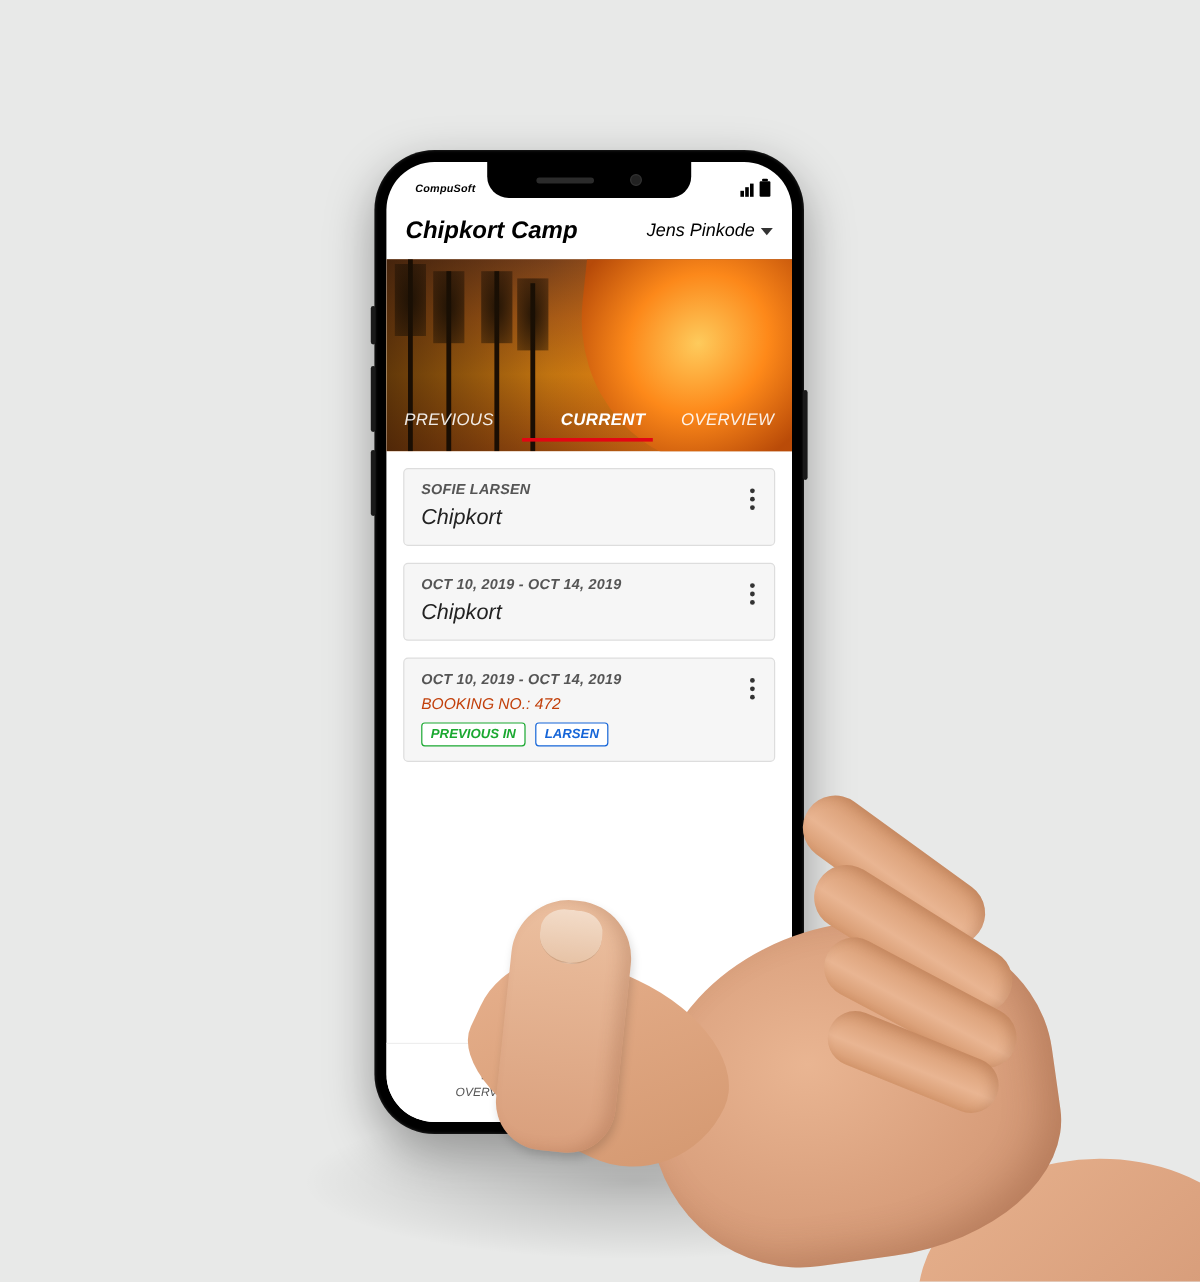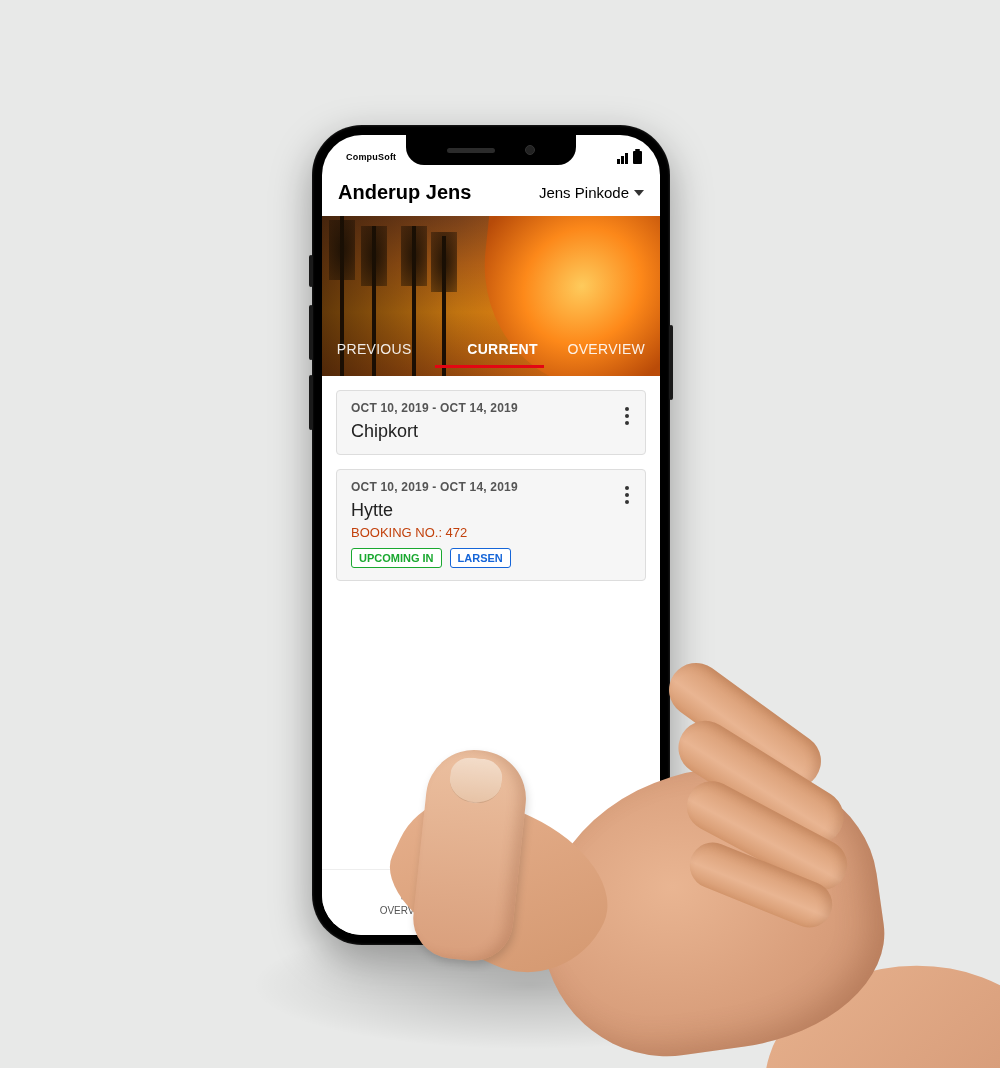--- a/index.html
+++ b/index.html
@@ -32,20 +32,21 @@
   .side-btn.b2 { left: -3px; top: 180px; width: 4px; height: 55px; }
   .side-btn.b3 { left: -3px; top: 250px; width: 4px; height: 55px; }
   .side-btn.b4 { right: -3px; top: 200px; width: 4px; height: 75px; }
   .screen {
     position: relative;
     width: 100%;
     height: 100%;
     background: #fff;
     border-radius: 40px;
     overflow: hidden;
+    font-style: italic;
   }
   .notch {
     position: absolute;
     top: 0;
     left: 50%;
     transform: translateX(-50%);
     width: 170px;
     height: 30px;
     background: #000;
     border-radius: 0 0 18px 18px;
@@ -260,21 +261,21 @@
         <span class="signal">
             <i></i>
             <i></i>
             <i></i>
           </span>
         <span class="battery"></span>
       </div>
     </div>
 
     <div class="app-header">
-      <div class="app-title">Anderup Jens</div>
+      <div class="app-title">Chipkort Camp</div>
       <div class="user-select">
         <span>Jens Pinkode</span>
         <span class="tri-down"></span>
       </div>
     </div>
 
     <div class="hero">
       <div class="tree t1"></div>
         <div class="tree t2"></div>
         <div class="tree t3"></div>
@@ -282,42 +283,50 @@
       <div class="tent"></div>
       <div class="tabs">
         <div class="tab">PREVIOUS</div>
         <div class="tab active">CURRENT</div>
         <div class="tab">OVERVIEW</div>
       </div>
     </div>
 
     <div class="content">
 
+      <div class="card">
+        <div class="more-dots">
+            <i></i>
+            <i></i>
+            <i></i>
+          </div>
+        <div class="card-top">SOFIE LARSEN</div>
+        <div class="card-title">Chipkort</div>
+      </div>
 
       <div class="card">
         <div class="more-dots">
             <i></i>
             <i></i>
             <i></i>
           </div>
         <div class="card-top">OCT 10, 2019 - OCT 14, 2019</div>
         <div class="card-title">Chipkort</div>
       </div>
 
       <div class="card">
         <div class="more-dots">
             <i></i>
             <i></i>
             <i></i>
           </div>
         <div class="card-top">OCT 10, 2019 - OCT 14, 2019</div>
-        <div class="card-title">Hytte</div>
         <div class="card-sub">BOOKING NO.: 472</div>
         <div class="badges">
-          <span class="badge green">UPCOMING IN</span>
+          <span class="badge green">PREVIOUS IN</span>
           <span class="badge blue">LARSEN</span>
         </div>
       </div>
 
     </div>
 
     <div class="bottom-nav">
       <div class="nav-item">
         <svg class="nav-icon" viewBox="0 0 24 24">
             <path fill="#555" d="M12 3l9 8h-3v9h-4v-6h-4v6H6v-9H3z"></path>

